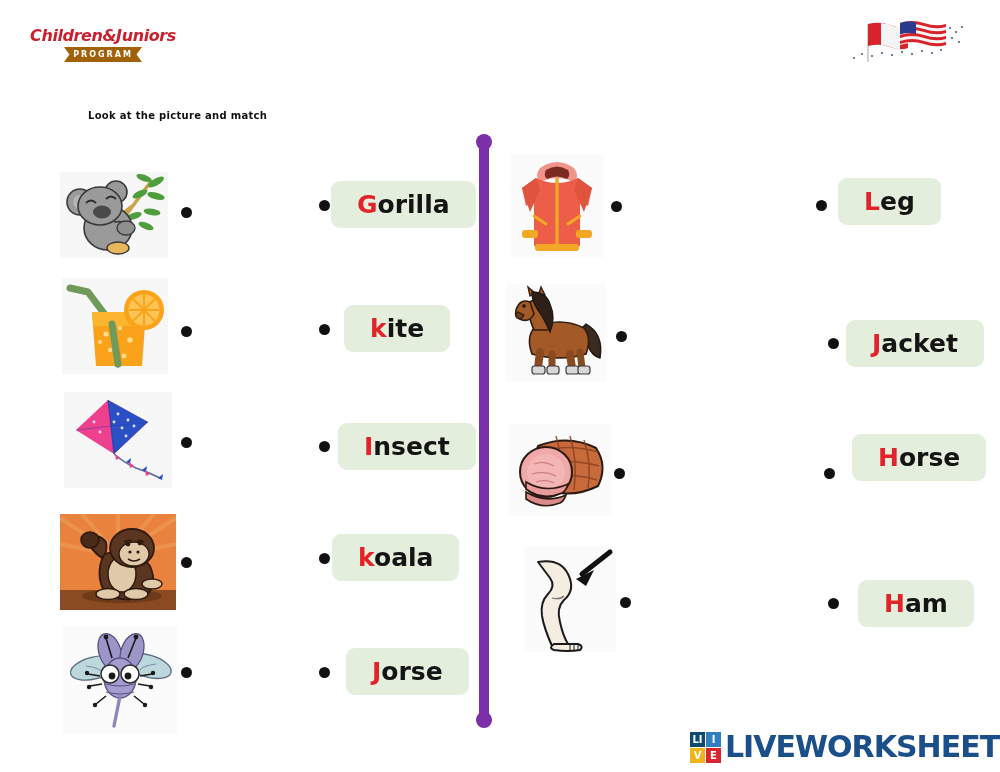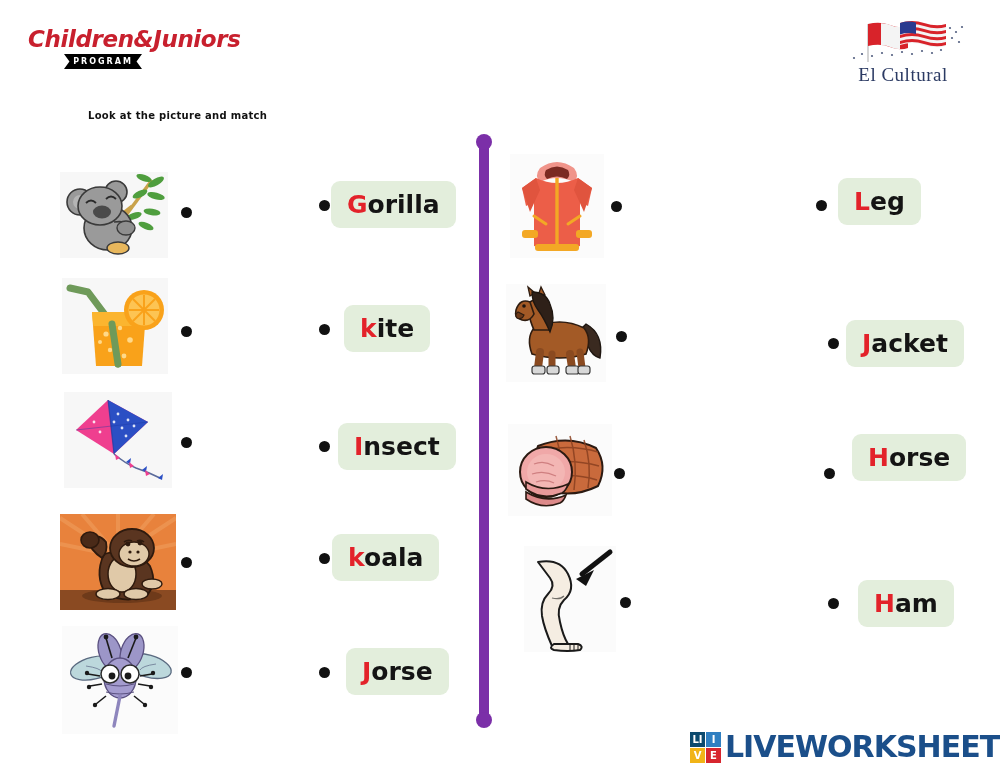--- a/index.html
+++ b/index.html
@@ -22,31 +22,31 @@
     left: 28px;
     top: 28px;
     width: 150px;
     height: 50px;
     text-align: center;
   }
   #cj-logo .cj-word {
     font-family: "DejaVu Sans", sans-serif;
     font-weight: bold;
     font-style: italic;
-    font-size: 23px;
+    font-size: 16px;
     color: #c8202e;
     letter-spacing: -0.4px;
     white-space: nowrap;
     line-height: 1;
   }
   #cj-logo .cj-ribbon {
     margin: 3px auto 0 auto;
     width: 78px;
     height: 15px;
-    background: #000000;
+    background: #a16207;
     color: #ffffff;
     font-family: "DejaVu Sans", sans-serif;
     font-weight: bold;
     font-size: 8px;
     letter-spacing: 2px;
     line-height: 15px;
     text-align: center;
     clip-path: polygon(0 0, 100% 0, 93% 50%, 100% 100%, 0 100%, 7% 50%);
   }
 
@@ -119,21 +119,21 @@
 
   .word {
     position: absolute;
     background: #e3eedc;
     border-radius: 9px;
     font-family: "DejaVu Sans", sans-serif;
     font-weight: bold;
     font-size: 25px;
     color: #141414;
     line-height: 1;
-    padding: 11px 16px;
+    padding: 11px 26px;
     white-space: nowrap;
   }
   .word .ini { color: #e3222a; }
 
   
   #lw-logo {
     position: absolute;
     left: 690px;
     top: 730px;
     height: 34px;
@@ -204,21 +204,20 @@
         <circle cx="84" cy="36" r="1.1"></circle>
           <circle cx="74" cy="34" r="1.1"></circle>
         <circle cx="64" cy="37" r="1.1"></circle>
           <circle cx="54" cy="35" r="1.1"></circle>
         <circle cx="44" cy="38" r="1.1"></circle>
           <circle cx="34" cy="36" r="1.1"></circle>
         <circle cx="26" cy="40" r="1.1"></circle>
       </g>
     </svg>
   </div>
-  <div class="ec-name">El Cultural</div>
 </div>
 
 <div id="instruction">Look at the picture and match</div>
 
 <div id="divider">
   <div class="cap top"></div>
   <div class="cap bottom"></div>
 </div>
 
 <div class="pic" style="left:60px; top:172px; width:108px; height:86px;">

